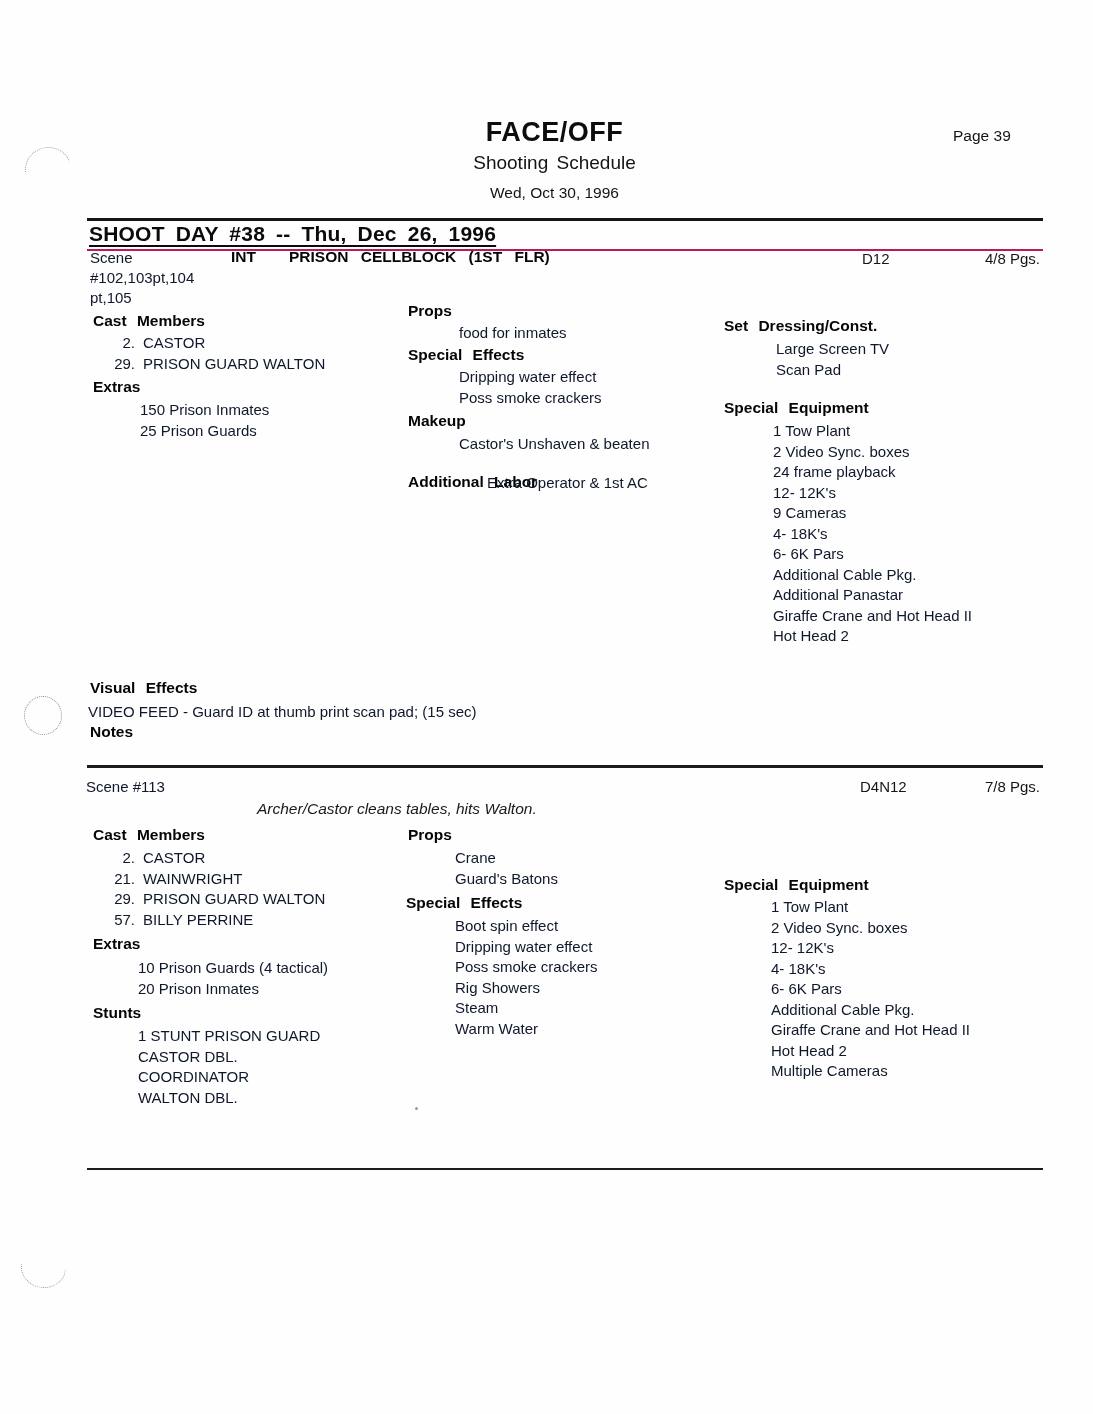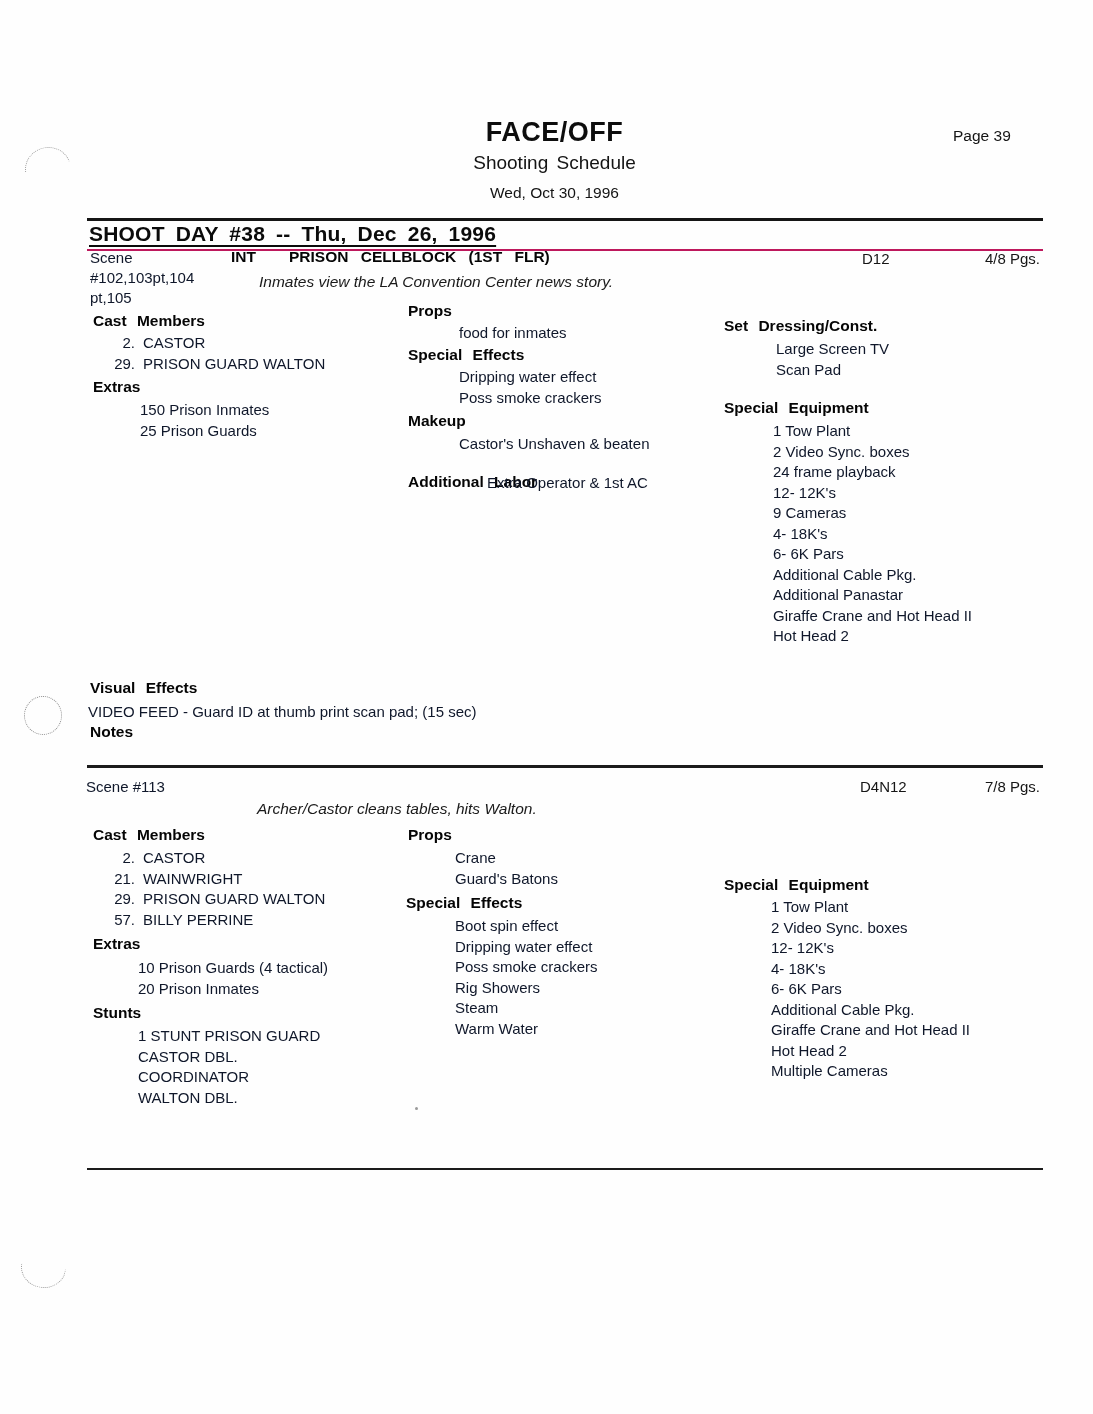--- a/index.html
+++ b/index.html
@@ -90,21 +90,20 @@
 
   <div class="layer">
     <div class="abs txt" style="left:90px; top:248px;">Scene</div>
     <div class="abs txt" style="left:90px; top:268px;">#102,103pt,104</div>
     <div class="abs txt" style="left:90px; top:288px;">pt,105</div>
     <div class="abs scene-title" style="left:231px; top:248px;">
       <span class="int">INT</span><span class="set-name">PRISON CELLBLOCK (1ST FLR)</span>
     </div>
     <div class="abs slug" style="left:862px; top:250px;">D12</div>
     <div class="abs slug" style="left:950px; top:250px; width:90px; text-align:right;">4/8 Pgs.</div>
-    <div class="abs desc" style="left:259px; top:273px;">Inmates view the LA Convention Center news story.</div>
 
     <div class="abs label" style="left:93px; top:312px;">Cast Members</div>
     <div class="abs txt" style="left:105px; top:333px;">
         <div class="li"><span class="cast-num">2.</span><span class="cast-name">CASTOR</span></div>
         <div class="li"><span class="cast-num">29.</span><span class="cast-name">PRISON GUARD WALTON</span></div>
       </div>
     <div class="abs label" style="left:93px; top:378px;">Extras</div>
     <div class="abs txt" style="left:140px; top:400px;">
         <div class="li">150 Prison Inmates</div>
         <div class="li">25 Prison Guards</div>

